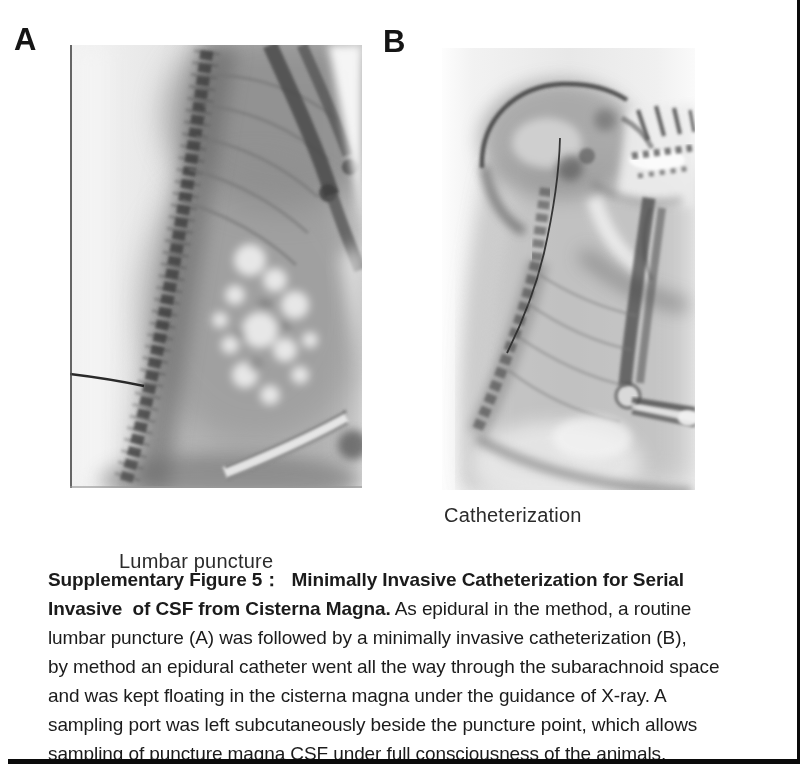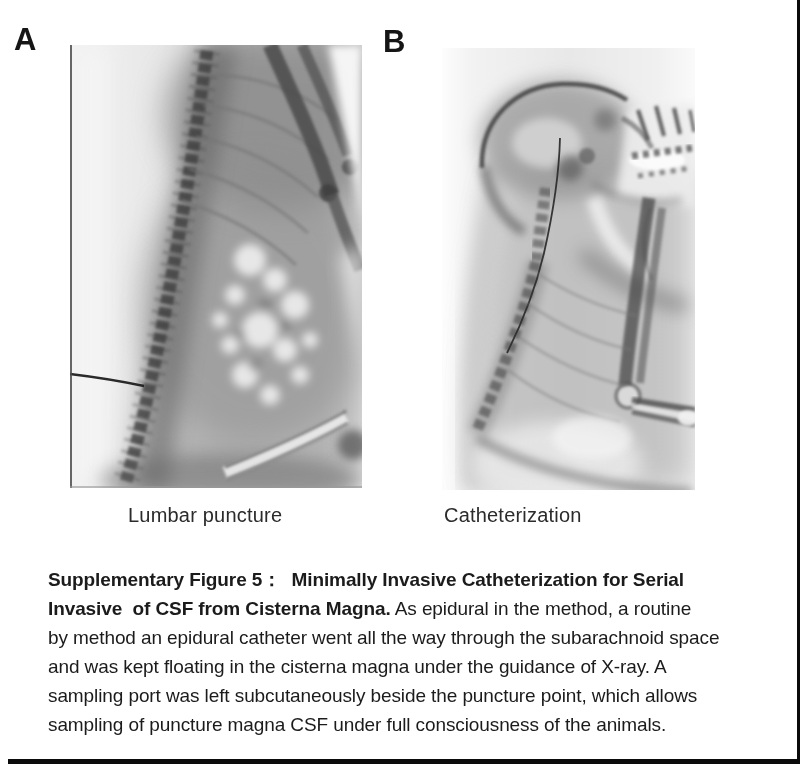--- a/index.html
+++ b/index.html
@@ -14,21 +14,21 @@
   #label-a{left:14px;top:24px;}
   #label-b{left:383px;top:26px;}
   .xray{position:absolute;}
   #xray-a{left:70px;top:45px;width:292px;height:443px;}
   #xray-b{left:442px;top:48px;width:253px;height:442px;}
   .xray svg{display:block;width:100%;height:100%;}
   .panel-caption{
     position:absolute;top:504px;font-size:20px;color:#2b2b2b;
     letter-spacing:.2px;white-space:pre;
   }
-  #caption-a{left:128px;}
+  #caption-a{left:119px;margin-top:46px;}
   #caption-b{left:444px;}
   .figcaption{
     position:absolute;left:48px;top:565px;font-size:19px;line-height:29px;
     color:#1b1b1b;letter-spacing:-.1px;
   }
   .cap-line{white-space:pre;height:29px;}
   .cap-line .b{font-weight:700;}
   .edge-right{position:absolute;top:0;right:0;width:3px;height:764px;background:#0b0b0b;}
   .edge-bottom{position:absolute;left:8px;right:0;bottom:0;height:5px;background:#0b0b0b;}
 </style>
@@ -199,20 +199,21 @@
       </g>
     </svg>
   </div>
 
   <div class="panel-caption" id="caption-a">Lumbar puncture</div>
   <div class="panel-caption" id="caption-b">Catheterization</div>
 
   <div class="figcaption">
     <div class="cap-line"><span class="b">Supplementary Figure 5：  Minimally Invasive Catheterization for Serial</span><span></span></div>
     <div class="cap-line"><span class="b">Invasive  of CSF from Cisterna Magna.</span><span> As epidural in the method, a routine</span></div>
+    <div class="cap-line"><span class="b"></span><span>lumbar puncture (A) was followed by a minimally invasive catheterization (B),</span></div>
     <div class="cap-line"><span class="b"></span><span>by method an epidural catheter went all the way through the subarachnoid space</span></div>
     <div class="cap-line"><span class="b"></span><span>and was kept floating in the cisterna magna under the guidance of X-ray. A</span></div>
     <div class="cap-line"><span class="b"></span><span>sampling port was left subcutaneously beside the puncture point, which allows</span></div>
     <div class="cap-line"><span class="b"></span><span>sampling of puncture magna CSF under full consciousness of the animals.</span></div>
   </div>
 
   <div class="edge-right"></div>
   <div class="edge-bottom"></div>
 
 </div>

